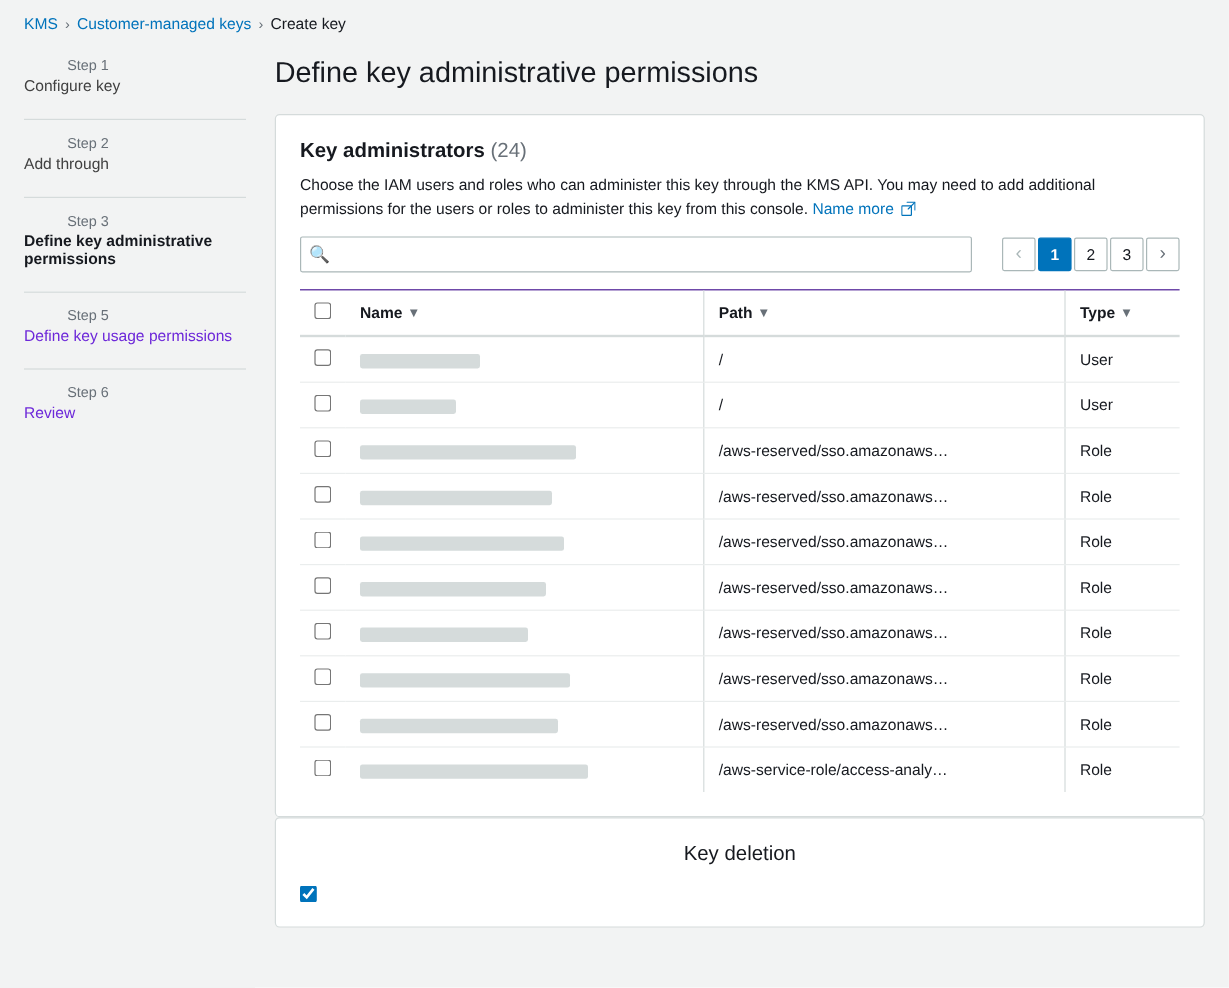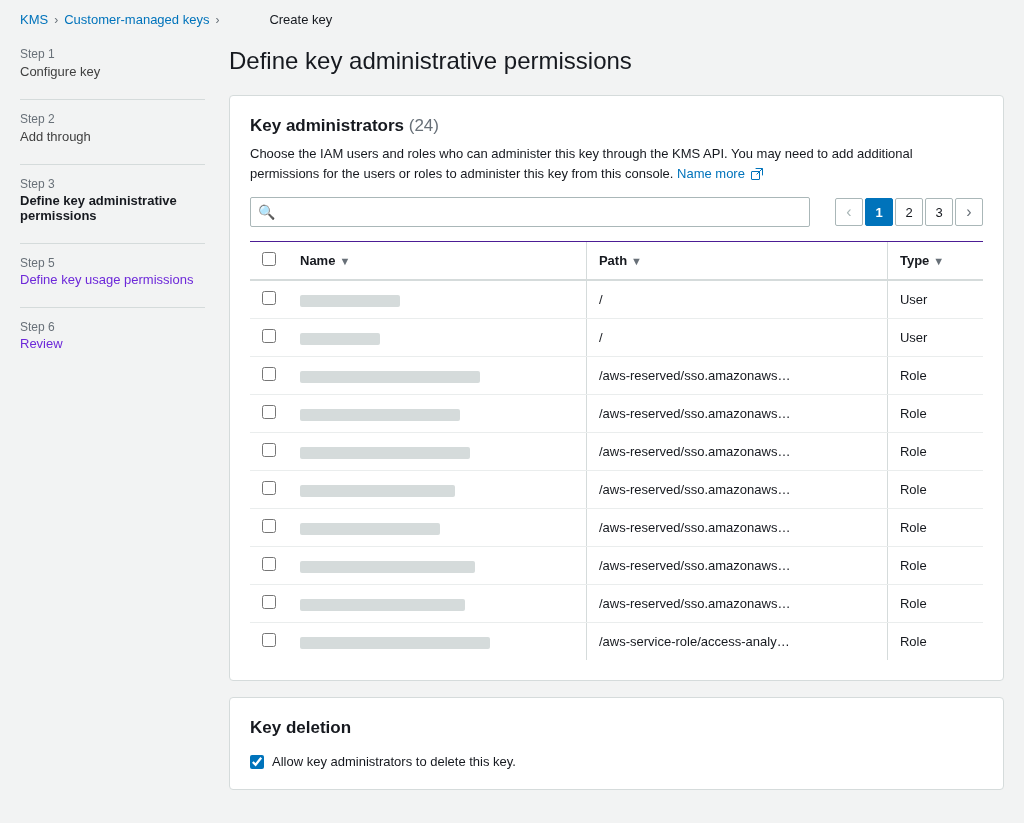--- a/index.html
+++ b/index.html
@@ -19,21 +19,20 @@
       font-size: 13px;
       gap: 6px;
       background: #f2f3f3;
     }
     .breadcrumb-sep {
       color: #687078;
       font-size: 12px;
     }
     .breadcrumb-current {
       color: #16191f;
-      margin-left: 44px;
     }
 
     
     .page-layout {
       display: flex;
       padding: 0 20px 20px 20px;
       gap: 24px;
       min-height: calc(100vh - 50px);
     }
 
@@ -43,20 +42,21 @@
       flex-shrink: 0;
       padding-top: 8px;
     }
     .sidebar-step {
       margin-bottom: 20px;
     }
     .sidebar-step-label {
       font-size: 12px;
       color: #687078;
       margin-bottom: 2px;
+      margin-left: 36px;
     }
     .sidebar-step-title {
       font-size: 13px;
       color: #404040;
       cursor: pointer;
     }
     .sidebar-step-title.active {
       color: #16191f;
       font-weight: 700;
     }
@@ -79,21 +79,20 @@
       font-weight: 300;
       color: #16191f;
       margin-bottom: 20px;
     }
 
     
     .card {
       background: #fff;
       border: 1px solid #d5dbdb;
       border-radius: 4px;
-      margin-bottom: 16px;
     }
     .card-inner {
       padding: 20px;
     }
     .card-section-title {
       font-size: 17px;
       font-weight: 700;
       color: #16191f;
       margin-bottom: 8px;
     }
@@ -231,22 +230,23 @@
       background: #d5dbdb;
       padding: 0;
     }
 
     
     .key-deletion-section {
       padding: 20px;
     }
     .key-deletion-title {
       font-size: 17px;
-      font-weight: 700;
+      font-weight: 400;
       margin-bottom: 16px;
+      text-align: center;
     }
     .checkbox-label {
       display: flex;
       align-items: center;
       gap: 8px;
       font-size: 13px;
       cursor: pointer;
     }
     .checkbox-label input[type="checkbox"] {
       accent-color: #0073bb;
@@ -464,19 +464,18 @@
         </div>
 
       </div>
     </div>
 
     <div class="card">
       <div class="key-deletion-section">
         <div class="key-deletion-title">Key deletion</div>
         <label class="checkbox-label">
           <input type="checkbox" checked="" style="">
-          <span>Allow key administrators to delete this key.</span>
         </label>
       </div>
     </div>
 
   </main>
 </div>
 
 </body></html>

